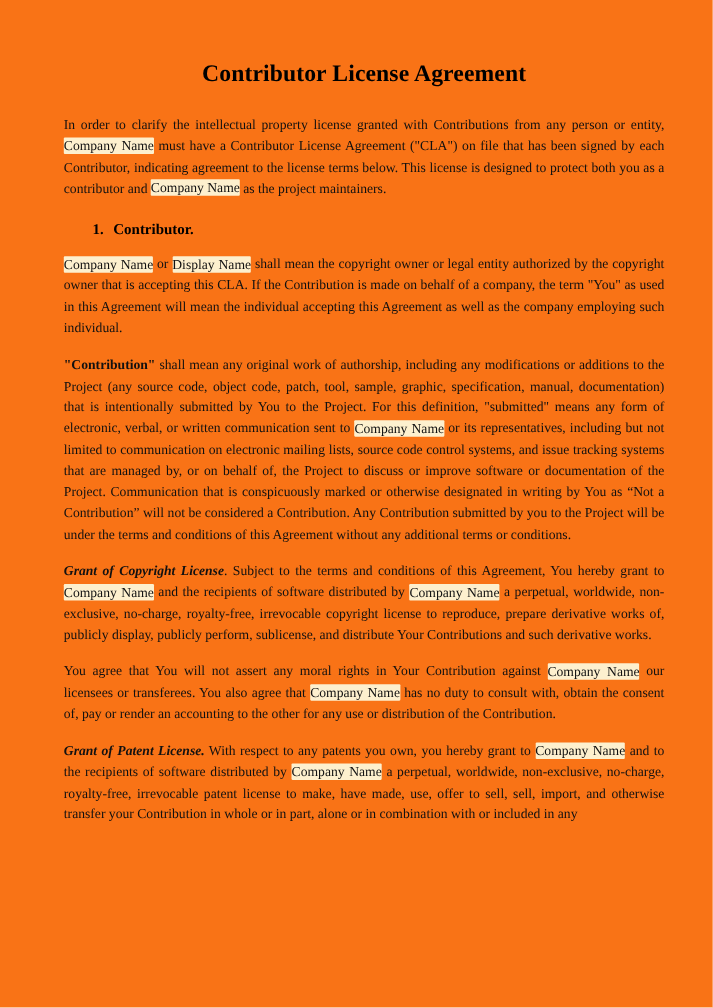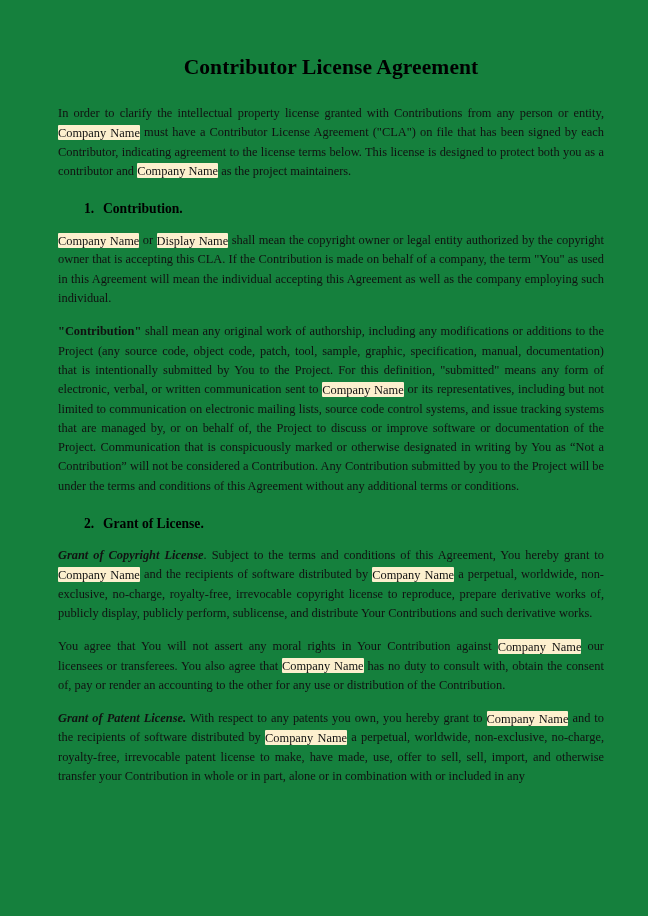--- a/index.html
+++ b/index.html
@@ -13,21 +13,21 @@
     height: 916px;
     overflow: hidden;
     font-family: "Liberation Serif", "DejaVu Serif", serif;
     color: #0b0b0b;
     -webkit-font-smoothing: antialiased;
   }
   .page {
     position: relative;
     width: 648px;
     height: 916px;
-    background: #15803d;
+    background: #f97316;
     box-sizing: border-box;
     padding: 0 44px 0 58px;
   }
   .doc-title {
     text-align: center;
     font-size: 21.5px;
     font-weight: bold;
     letter-spacing: 0.1px;
     margin: 0;
     padding-top: 54px;
@@ -78,27 +78,26 @@
 <div class="page">
 
   <h1 class="doc-title">Contributor License Agreement</h1>
 
   <div class="body-block">
 
 
     <p class="para"><span>In order to clarify the intellectual property license granted with Contributions from any person or entity, </span><span class="hl">Company Name</span><span> must have a Contributor License Agreement ("CLA") on file that has been signed by each Contributor, indicating agreement to the license terms below.  This license is designed to protect both you as a contributor and </span><span class="hl">Company Name</span><span> as the project maintainers.</span></p>
 
 
-    <h2 class="section-heading"><span class="num">1.</span><span>Contribution.</span></h2>
+    <h2 class="section-heading"><span class="num">1.</span><span>Contributor.</span></h2>
 
     <p class="para"><span class="hl">Company Name</span><span> or </span><span class="hl">Display Name</span><span> shall mean the copyright owner or legal entity authorized by the copyright owner that is accepting this CLA. If the Contribution is made on behalf of a company, the term "You" as used in this Agreement will mean the individual accepting this Agreement as well as the company employing such individual.</span></p>
 
     <p class="para"><span class="b">"Contribution"</span><span> shall mean any original work of authorship, including any modifications or additions to the Project (any source code, object code, patch, tool, sample, graphic, specification, manual, documentation) that is intentionally submitted by You to the Project. For this definition, "submitted" means any form of electronic, verbal, or written communication sent to </span><span class="hl">Company Name</span><span> or its representatives, including but not limited to communication on electronic mailing lists, source code control systems, and issue tracking systems that are managed by, or on behalf of, the Project to discuss or improve software or documentation of the Project. Communication that is conspicuously marked or otherwise designated in writing by You as “Not a Contribution” will not be considered a Contribution. Any Contribution submitted by you to the Project will be under the terms and conditions of this Agreement without any additional terms or conditions.</span></p>
 
-    <h2 class="section-heading"><span class="num">2.</span><span>Grant of License.</span></h2>
 
     <p class="para"><span class="bi">Grant of Copyright License</span><span>. Subject to the terms and conditions of this Agreement, You hereby grant to </span><span class="hl">Company Name</span><span> and the recipients of software distributed by </span><span class="hl">Company Name</span><span> a perpetual, worldwide, non-exclusive, no-charge, royalty-free, irrevocable copyright license to reproduce, prepare derivative works of, publicly display, publicly perform, sublicense, and distribute Your Contributions and such derivative works.</span></p>
 
     <p class="para"><span>You agree that You will not assert any moral rights in Your Contribution against </span><span class="hl">Company Name</span><span> our licensees or transferees. You also agree that </span><span class="hl">Company Name</span><span> has no duty to consult with, obtain the consent of, pay or render an accounting to the other for any use or distribution of the Contribution.</span></p>
 
     <p class="para"><span class="bi">Grant of Patent License.</span><span> With respect to any patents you own, you hereby grant to </span><span class="hl">Company Name</span><span> and to the recipients of software distributed by </span><span class="hl">Company Name</span><span> a perpetual, worldwide, non-exclusive, no-charge, royalty-free, irrevocable patent license to make, have made, use, offer to sell, sell, import, and otherwise transfer your Contribution in whole or in part, alone or in combination with or included in any</span></p>
 
   </div>
 </div>
 

